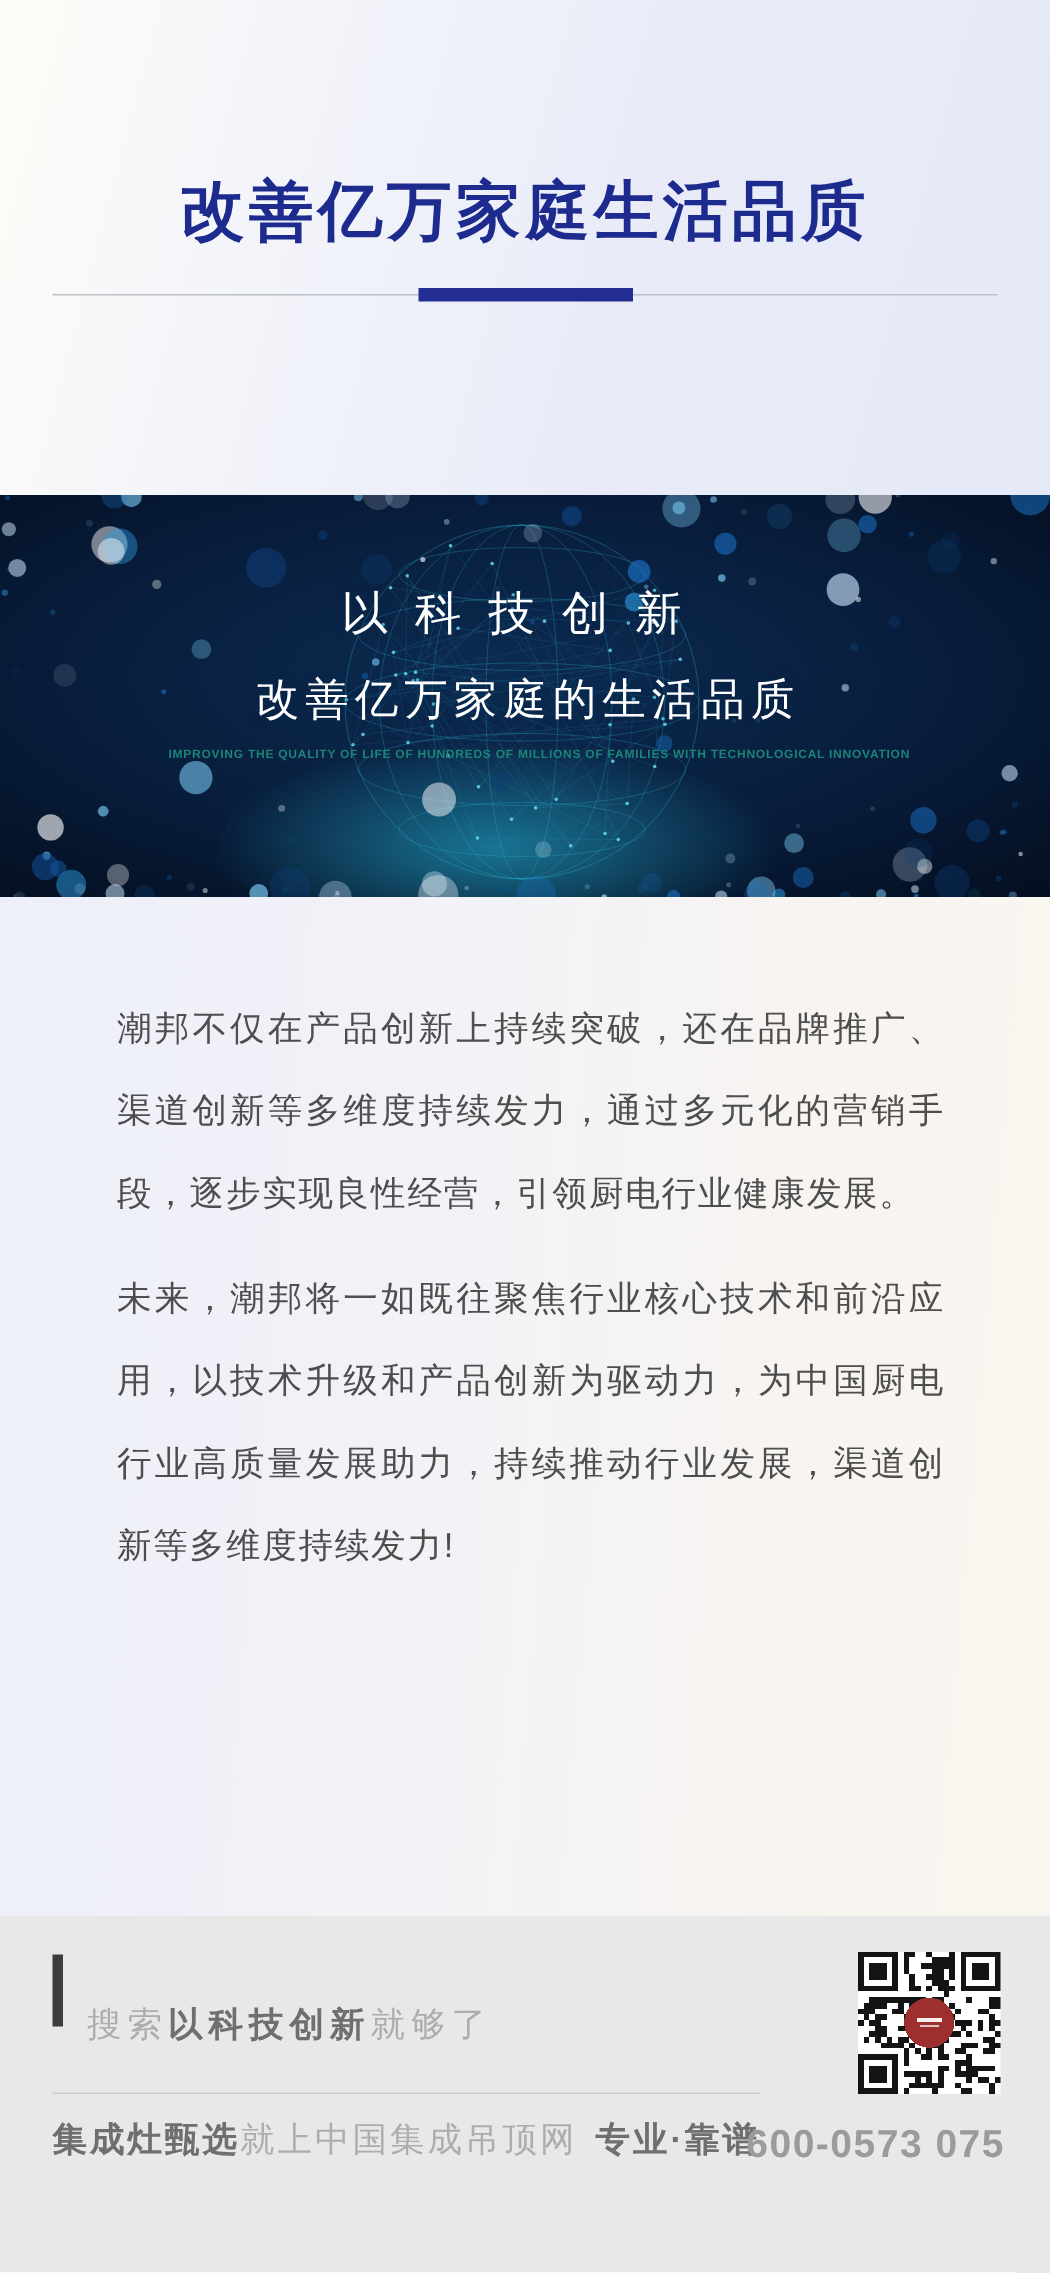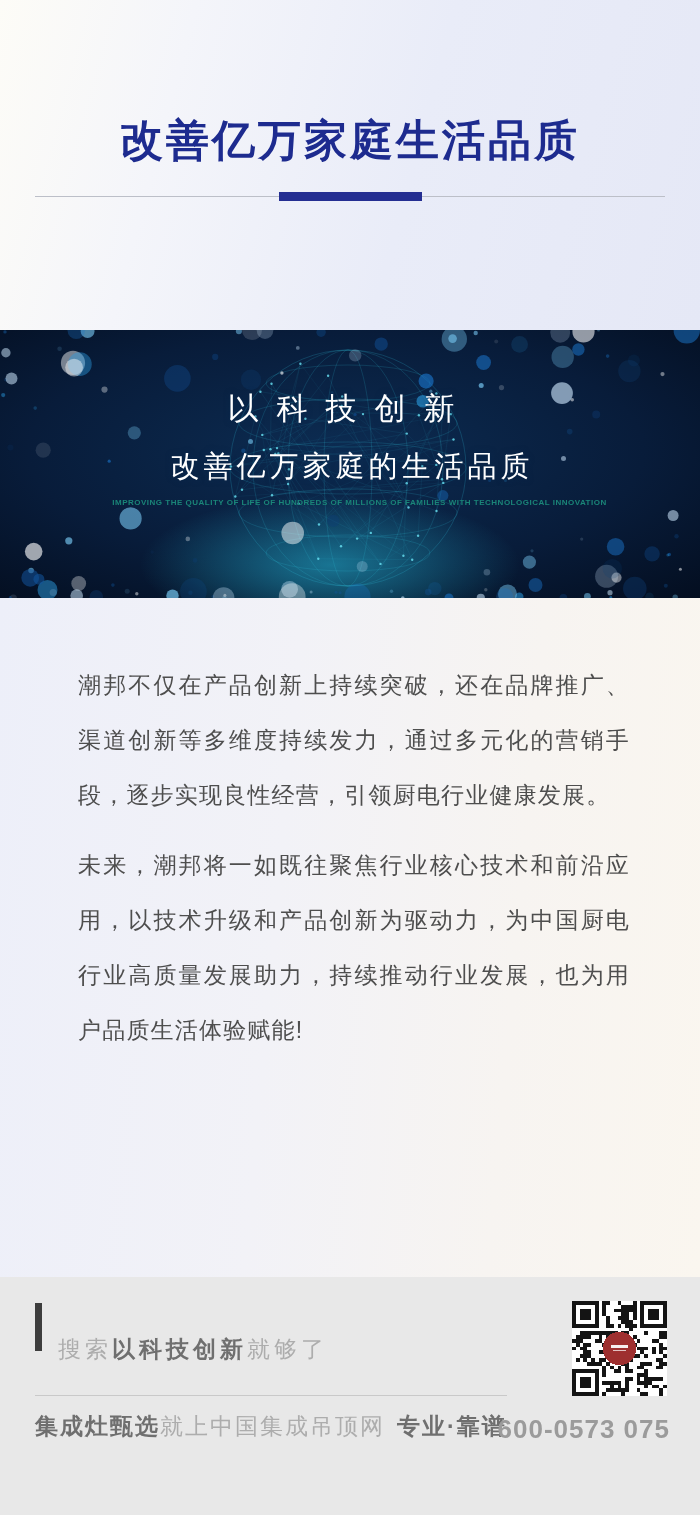--- a/index.html
+++ b/index.html
@@ -344,21 +344,21 @@
       </svg>
     <div class="hero-text">
       <div class="hero-l1">以科技创新</div>
       <div class="hero-l2">改善亿万家庭的生活品质</div>
       <div class="hero-l3">IMPROVING THE QUALITY OF LIFE OF HUNDREDS OF MILLIONS OF FAMILIES WITH TECHNOLOGICAL INNOVATION</div>
     </div>
   </section>
 
   <section class="body-sec">
     <p class="para">潮邦不仅在产品创新上持续突破，还在品牌推广、渠道创新等多维度持续发力，通过多元化的营销手段，逐步实现良性经营，引领厨电行业健康发展。</p>
-    <p class="para">未来，潮邦将一如既往聚焦行业核心技术和前沿应用，以技术升级和产品创新为驱动力，为中国厨电行业高质量发展助力，持续推动行业发展，也为用户品质生活体验赋能!</p>
+    <p class="para">未来，潮邦将一如既往聚焦行业核心技术和前沿应用，以技术升级和产品创新为驱动力，为中国厨电行业高质量发展助力，持续推动行业发展，渠道创新等多维度持续发力!</p>
   </section>
 
   <footer class="footer">
     <span class="f-bar"></span>
     <div class="f-l2">
       <span class="lt">搜索</span><span class="dk">以科技创新</span><span class="lt">就够了</span>
     </div>
     <svg class="f-qr" id="qr-svg" viewBox="0 0 25 25" shape-rendering="crispEdges">
         <rect width="25" height="25" fill="#ffffff"></rect>
         <rect x="8" y="0" width="1" height="1" fill="#141414"></rect>

